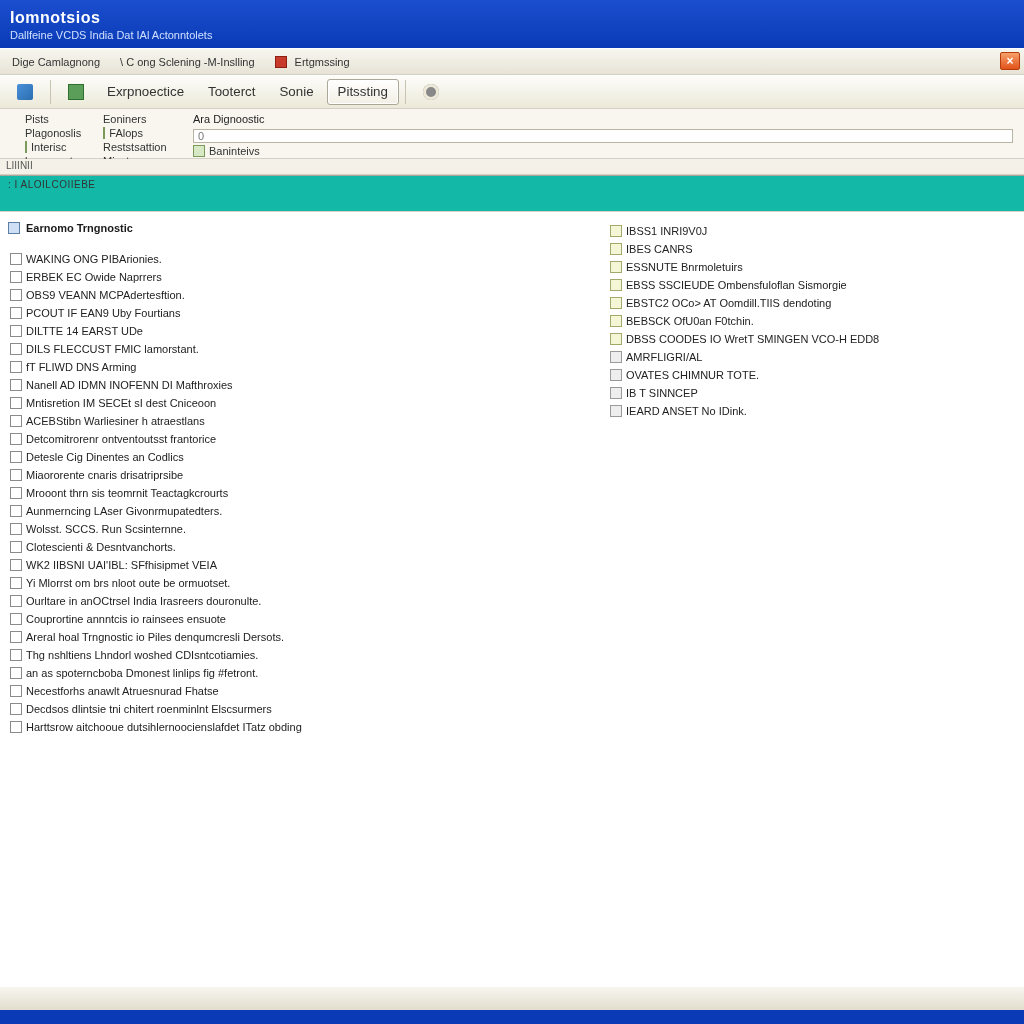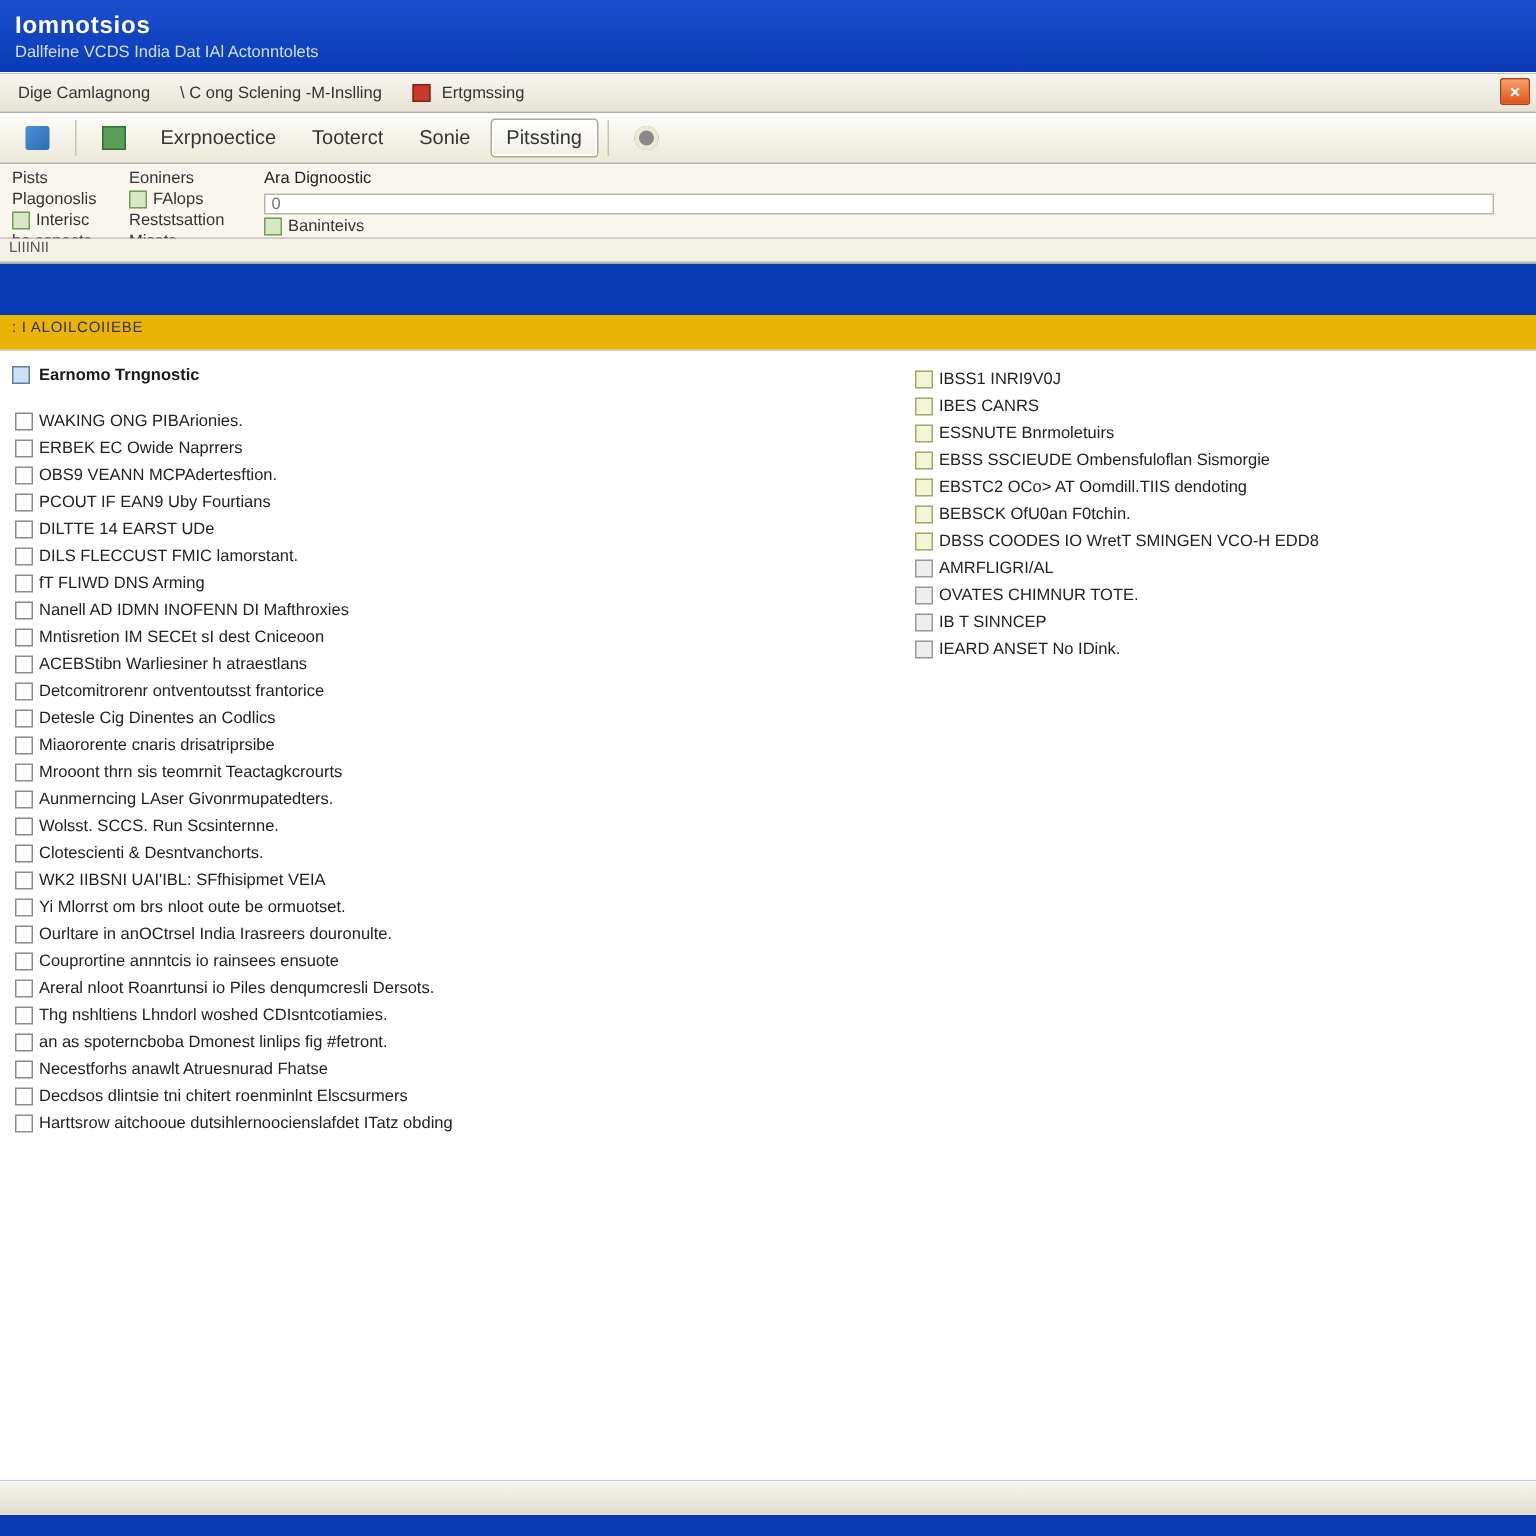--- a/index.html
+++ b/index.html
@@ -1,46 +1,46 @@
 <!DOCTYPE html>
 <html><head>
 <meta charset="utf-8">
 <style>
   * { box-sizing: border-box; margin: 0; padding: 0; }
   html, body { width: 1024px; height: 1024px; overflow: hidden; font-family: Tahoma, Arial, sans-serif; font-size: 11px; background: #0a3ab5; }
   .window { width: 100%; height: 100%; display: flex; flex-direction: column; }
   .titlebar { height: 48px; background: linear-gradient(#1b4ecf,#0a3ab5); color: #fff; padding: 4px 10px 2px; display:flex; flex-direction:column; justify-content:center; }
   .titlebar .title { font-size: 16px; font-weight: bold; letter-spacing: .5px; }
   .titlebar .subtitle { font-size: 11px; color: #cfe0ff; margin-top:2px; }
-  .chrome { background: #0f172a; border-top: 1px solid #fff; border-bottom: 1px solid #aca899; display:flex; flex-direction:column; }
+  .chrome { background: #d946ef; border-top: 1px solid #fff; border-bottom: 1px solid #aca899; display:flex; flex-direction:column; }
   .menubar { height: 26px; display:flex; align-items:center; padding:0 6px; gap:8px; border-bottom:1px solid #d4d0c8; position:relative; background:linear-gradient(#f7f6ef,#e7e3d6);}
   .menubar .item { padding: 2px 6px; color:#333; cursor:default; display:flex; align-items:center; gap:4px;}
   .close-x { position:absolute; right:4px; top:3px; width:20px; height:18px; background:linear-gradient(#f7a06a,#e1531a); border:1px solid #b63c0b; color:#fff; font-weight:bold; font-size:12px; display:flex; align-items:center; justify-content:center; border-radius:2px; }
   .toolbar { height: 34px; display:flex; align-items:center; padding:0 6px; gap:2px; background:linear-gradient(#fdfdfb,#ece9d8); border-bottom:1px solid #d4d0c8;}
   .tbtn { height:26px; padding:0 10px; display:flex; align-items:center; gap:23px; border:1px solid transparent; color:#333; background:transparent; border-radius:3px;}
   .tbtn.active { border:1px solid #aca899; background:linear-gradient(#fff,#f2efe4); box-shadow: inset 0 0 0 1px #fff; }
   .tbtn .ico { width:16px; height:16px; display:inline-block; }
   .sep { width:1px; height:24px; background:#c9c3b3; margin:0 4px; }
   .ico-sq { background:#5a9e5a; border:1px solid #2f6f2f; }
   .ico-gear { border-radius:50%; background:#888; box-shadow: inset 0 0 0 3px #ece9d8; }
   .ico-app { background: linear-gradient(135deg,#4a90d9,#2a6db0); border-radius:2px; }
   .ico-red { width:12px;height:12px;background:#c83a2a;border:1px solid #8a1f14;display:inline-block;margin-right:4px;}
 
   .subnav { height:50px; display:flex; background:#f8f6ef; border-bottom:1px solid #d4d0c8; }
-  .subnav .col { padding: 4px 8px 2px; display:flex; flex-direction:column; gap:2px; }
+  .subnav .col { padding: 4px 25px 2px; display:flex; flex-direction:column; gap:2px; }
   .subnav .col.c1{ width:78px;}
   .subnav .col.c2{ width:90px;}
   .subnav .col.c3{ flex:1; }
   .subnav a { color:#333; text-decoration:none; white-space:nowrap; display:flex; align-items:center; gap:4px;}
   .subnav .hdr { font-weight:normal; color:#222; }
   .field { height:18px; border:1px solid #b8b4a3; background:#fff; padding:0 4px; color:#777; display:flex;align-items:center; width: 820px; margin-top:2px;}
   .smallico{width:12px;height:12px;display:inline-block;border:1px solid #7a9a5c;background:#d6e8c4;}
 
   .statusline { height:16px; background:#f4f2e8; border-bottom:1px solid #d4d0c8; font-size:10px; color:#555; padding:1px 6px;}
-  .crumb { height:24px; background:#eab308; border-bottom:1px solid #d4d0c8; font-size:10px; color:#333; padding:3px 8px; letter-spacing:.5px;margin-top:34px;}
+  .crumb { height:36px; background:#14b8a6; border-bottom:1px solid #d4d0c8; font-size:10px; color:#333; padding:3px 8px; letter-spacing:.5px;}
 
   .content { flex:1; background:#fff; display:flex; padding:10px 8px 8px; overflow:hidden; }
   .col-left{ width:600px; }
   .col-right{ flex:1; }
   .section-title{ font-weight:bold; color:#1a1a1a; margin-bottom:16px; display:flex; align-items:center; gap:6px;}
   .section-title .bx{ width:12px;height:12px;border:1px solid #5b7ea8;background:#cfe0f4;display:inline-block;}
   ul.tree{ list-style:none; }
   ul.tree li{ padding:1px 0 1px 18px; color:#222; white-space:nowrap; position:relative; line-height:16px;}
   ul.tree li:before{ content:""; position:absolute; left:2px; top:3px; width:10px; height:10px; border:1px solid #8a8a8a; background:#fff;}
   ul.tree.right li:before{ border-color:#a2a96b; background:#f4f6d6;}
@@ -151,21 +151,21 @@
           <li>Detesle Cig Dinentes an Codlics</li>
           <li>Miaororente cnaris drisatriprsibe</li>
           <li>Mrooont thrn sis teomrnit Teactagkcrourts</li>
           <li>Aunmerncing LAser Givonrmupatedters.</li>
           <li>Wolsst. SCCS. Run Scsinternne.</li>
           <li>Clotescienti &amp; Desntvanchorts.</li>
           <li>WK2 IIBSNI  UAI'IBL: SFfhisipmet VEIA</li>
           <li>Yi Mlorrst om brs nloot oute be ormuotset.</li>
           <li>Ourltare in anOCtrsel India Irasreers douronulte.</li>
           <li>Couprortine annntcis io rainsees ensuote</li>
-          <li>Areral nloot Roanrtunsi io Piles denqumcresli Dersots.</li>
+          <li>Areral hoal Trngnostic io Piles denqumcresli Dersots.</li>
           <li>Thg nshltiens Lhndorl woshed CDIsntcotiamies.</li>
           <li>an as spoterncboba Dmonest linlips fig #fetront.</li>
           <li>Necestforhs anawlt Atruesnurad Fhatse</li>
           <li>Decdsos dlintsie tni chitert roenminlnt Elscsurmers</li>
           <li>Harttsrow aitchooue dutsihlernoocienslafdet ITatz obding</li>
         </ul>
     </div>
     <div class="col-right">
       <ul class="tree right" id="right-tree">
           <li>IBSS1 INRI9V0J</li>

